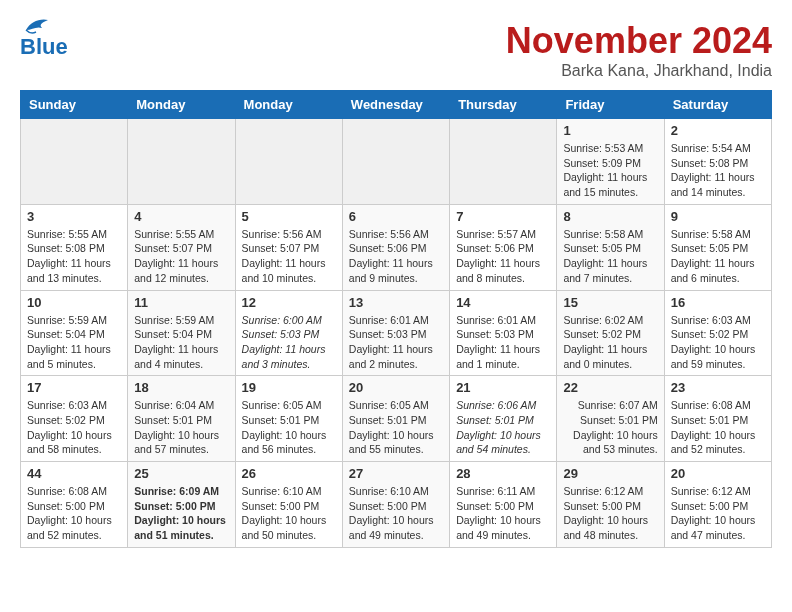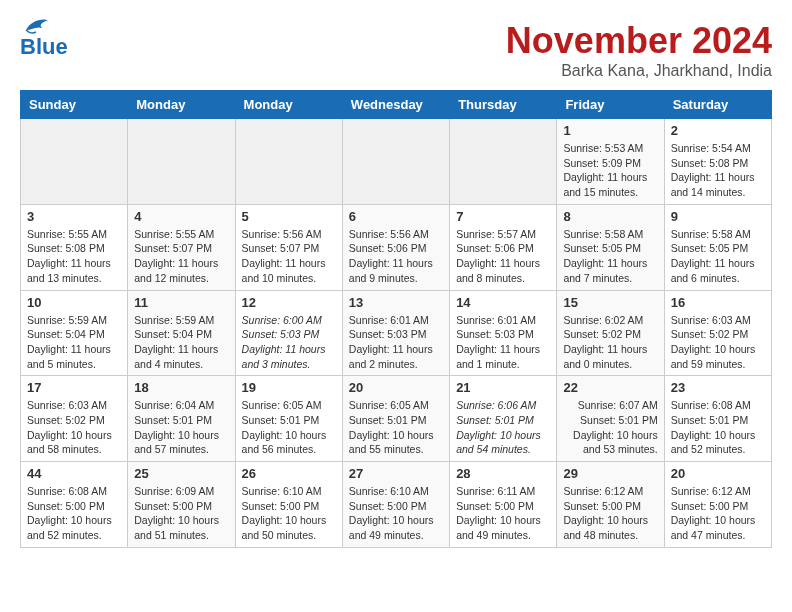--- a/index.html
+++ b/index.html
@@ -267,21 +267,21 @@
       </tr>
       <tr>
         <td>
           <div class="day-number">44</div>
           <div class="day-info" style="white-space: pre-line;">Sunrise: 6:08 AM
 Sunset: 5:00 PM
 Daylight: 10 hours and 52 minutes.</div>
         </td>
         <td>
           <div class="day-number">25</div>
-          <div class="day-info" style="white-space: pre-line;">Sunrise: 6:09 AM
+          <div class="day-info" style="white-space: pre-line; font-weight: bold;">Sunrise: 6:09 AM
 Sunset: 5:00 PM
 Daylight: 10 hours and 51 minutes.</div>
         </td>
         <td>
           <div class="day-number">26</div>
           <div class="day-info" style="white-space: pre-line;">Sunrise: 6:10 AM
 Sunset: 5:00 PM
 Daylight: 10 hours and 50 minutes.</div>
         </td>
         <td>

